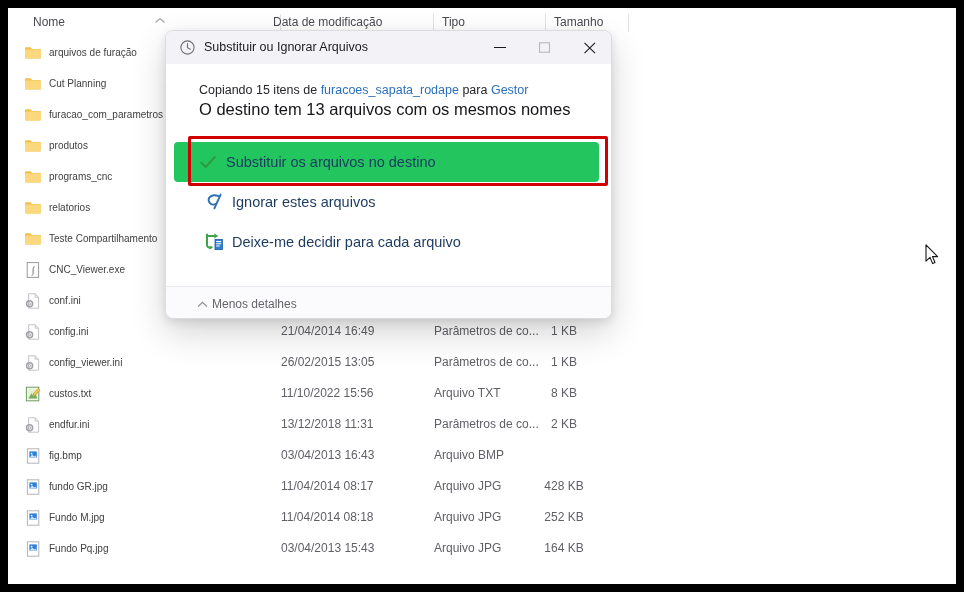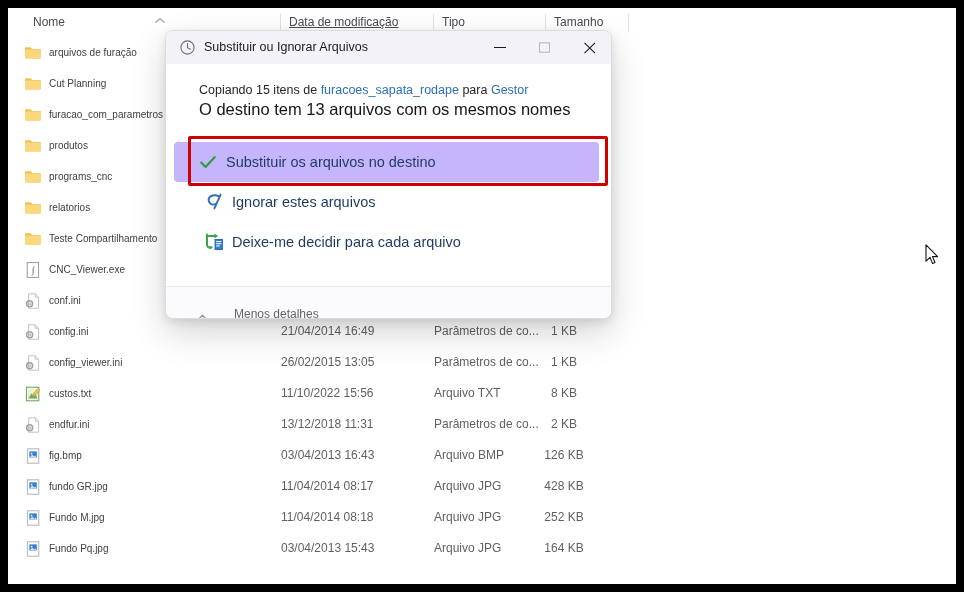--- a/index.html
+++ b/index.html
@@ -201,21 +201,21 @@
     left: 0;
     top: 78px;
     width: 447px;
   }
   .opt-row {
     position: relative;
     height: 40px;
     margin: 0 14px;
     border-radius: 4px;
   }
-  .opt-row.selected { background: #c4b5fd; margin-left: 8px; }
+  .opt-row.selected { background: #22c55e; margin-left: 8px; }
   .opt-icon {
     position: absolute;
     left: 24px;
     top: 10px;
     width: 20px;
     height: 20px;
   }
   .opt-icon svg { display: block; }
   .opt-label {
     position: absolute;
@@ -236,22 +236,22 @@
     height: 34px;
     background: #fbfbfd;
     border-top: 1px solid #eaeaee;
   }
   .details-toggle {
     position: absolute;
     left: 31px;
     top: 0;
     height: 34px;
     display: flex;
-    align-items: flex-end;
-    gap: 26px;
+    align-items: center;
+    gap: 4px;
     cursor: default;
   }
   .details-chevron { width: 11px; height: 7px; }
   .details-chevron svg { display: block; }
   .details-text {
     font-size: 12px;
     color: #646469;
     white-space: nowrap;
   }
 
@@ -281,21 +281,21 @@
   #cursor svg { display: block; }
 </style>
 </head>
 <body>
 
 <div id="screen">
 
   <div class="col-header">
     <div class="col-head-cell" style="left:16px;">Nome</div>
     <div class="col-sep" style="left:272px;"></div>
-    <div class="col-head-cell" style="left:272px;text-decoration:underline;">Data de modificação</div>
+    <div class="col-head-cell" style="left:256px;">Data de modificação</div>
     <div class="col-sep" style="left:425px;"></div>
     <div class="col-head-cell" style="left:425px;">Tipo</div>
     <div class="col-sep" style="left:537px;"></div>
     <div class="col-head-cell" style="left:537px;">Tamanho</div>
     <div class="col-sep" style="left:620px;"></div>
 
     <div class="sort-chevron">
       <svg width="12" height="8" viewBox="0 0 12 8">
           <path d="M1.5 5.5 L6 1.5 L10.5 5.5" fill="none" stroke="#a8a8ad" stroke-width="1.3"></path>
         </svg>
@@ -482,21 +482,20 @@
           <svg width="18" height="18" viewBox="0 0 18 18">
             <rect x="3.4" y="1.8" width="11.4" height="14.4" fill="#ffffff" stroke="#b4b4ba" stroke-width="1"></rect>
             <rect x="5.4" y="4.4" width="7.4" height="6.2" fill="#2f7fd4"></rect>
             <circle cx="7.6" cy="6.6" r="0.9" fill="#ffffff"></circle>
             <path d="M5.6 10.4 L8.2 7.4 L10.2 9.6 L11.4 8.4 L12.7 10.4 Z" fill="#cfe3f7"></path>
           </svg>
         </div>
         <div class="fr-name">fig.bmp</div>
         <div class="fr-date">03/04/2013 16:43</div>
         <div class="fr-type">Arquivo BMP</div>
-        <div class="fr-size">126 KB</div>
       </div>
       <div class="file-row">
         <div class="fr-icon">
           <svg width="18" height="18" viewBox="0 0 18 18">
             <rect x="3.4" y="1.8" width="11.4" height="14.4" fill="#ffffff" stroke="#b4b4ba" stroke-width="1"></rect>
             <rect x="5.4" y="4.4" width="7.4" height="6.2" fill="#2f7fd4"></rect>
             <circle cx="7.6" cy="6.6" r="0.9" fill="#ffffff"></circle>
             <path d="M5.6 10.4 L8.2 7.4 L10.2 9.6 L11.4 8.4 L12.7 10.4 Z" fill="#cfe3f7"></path>
           </svg>
         </div>

